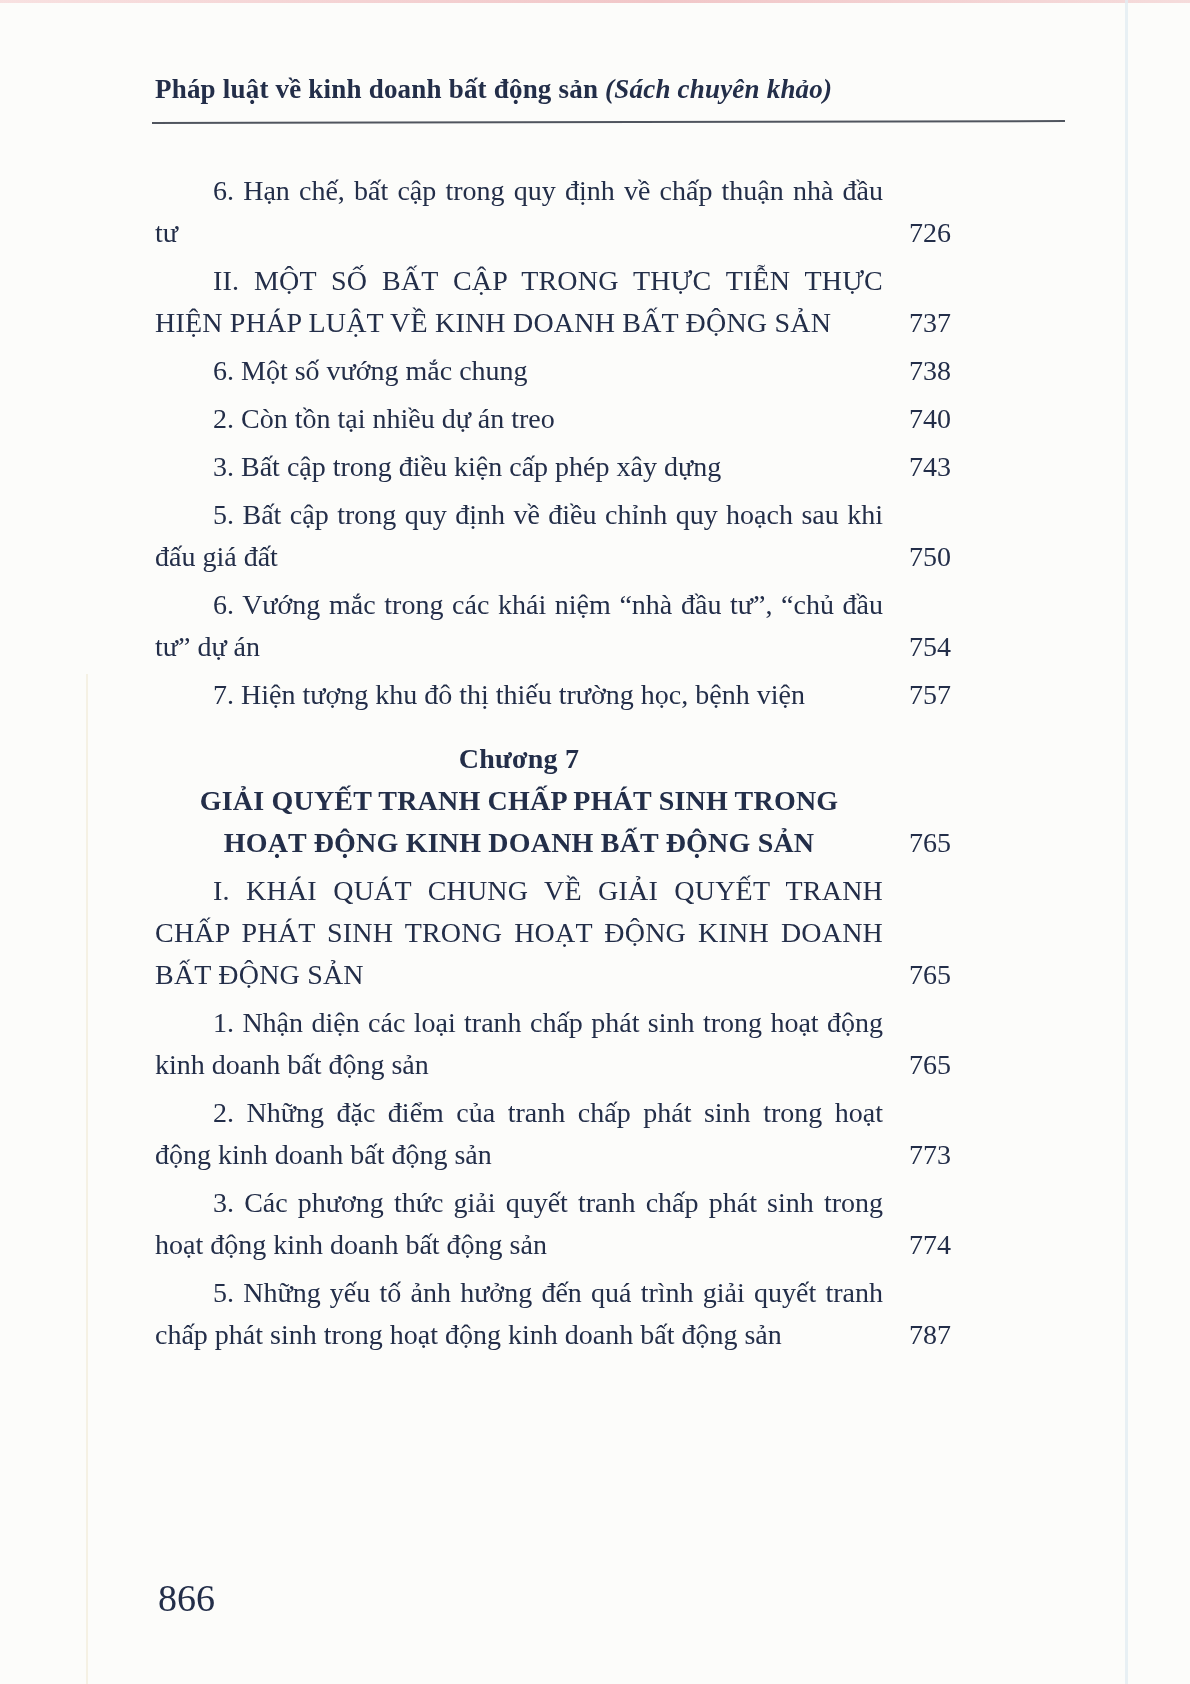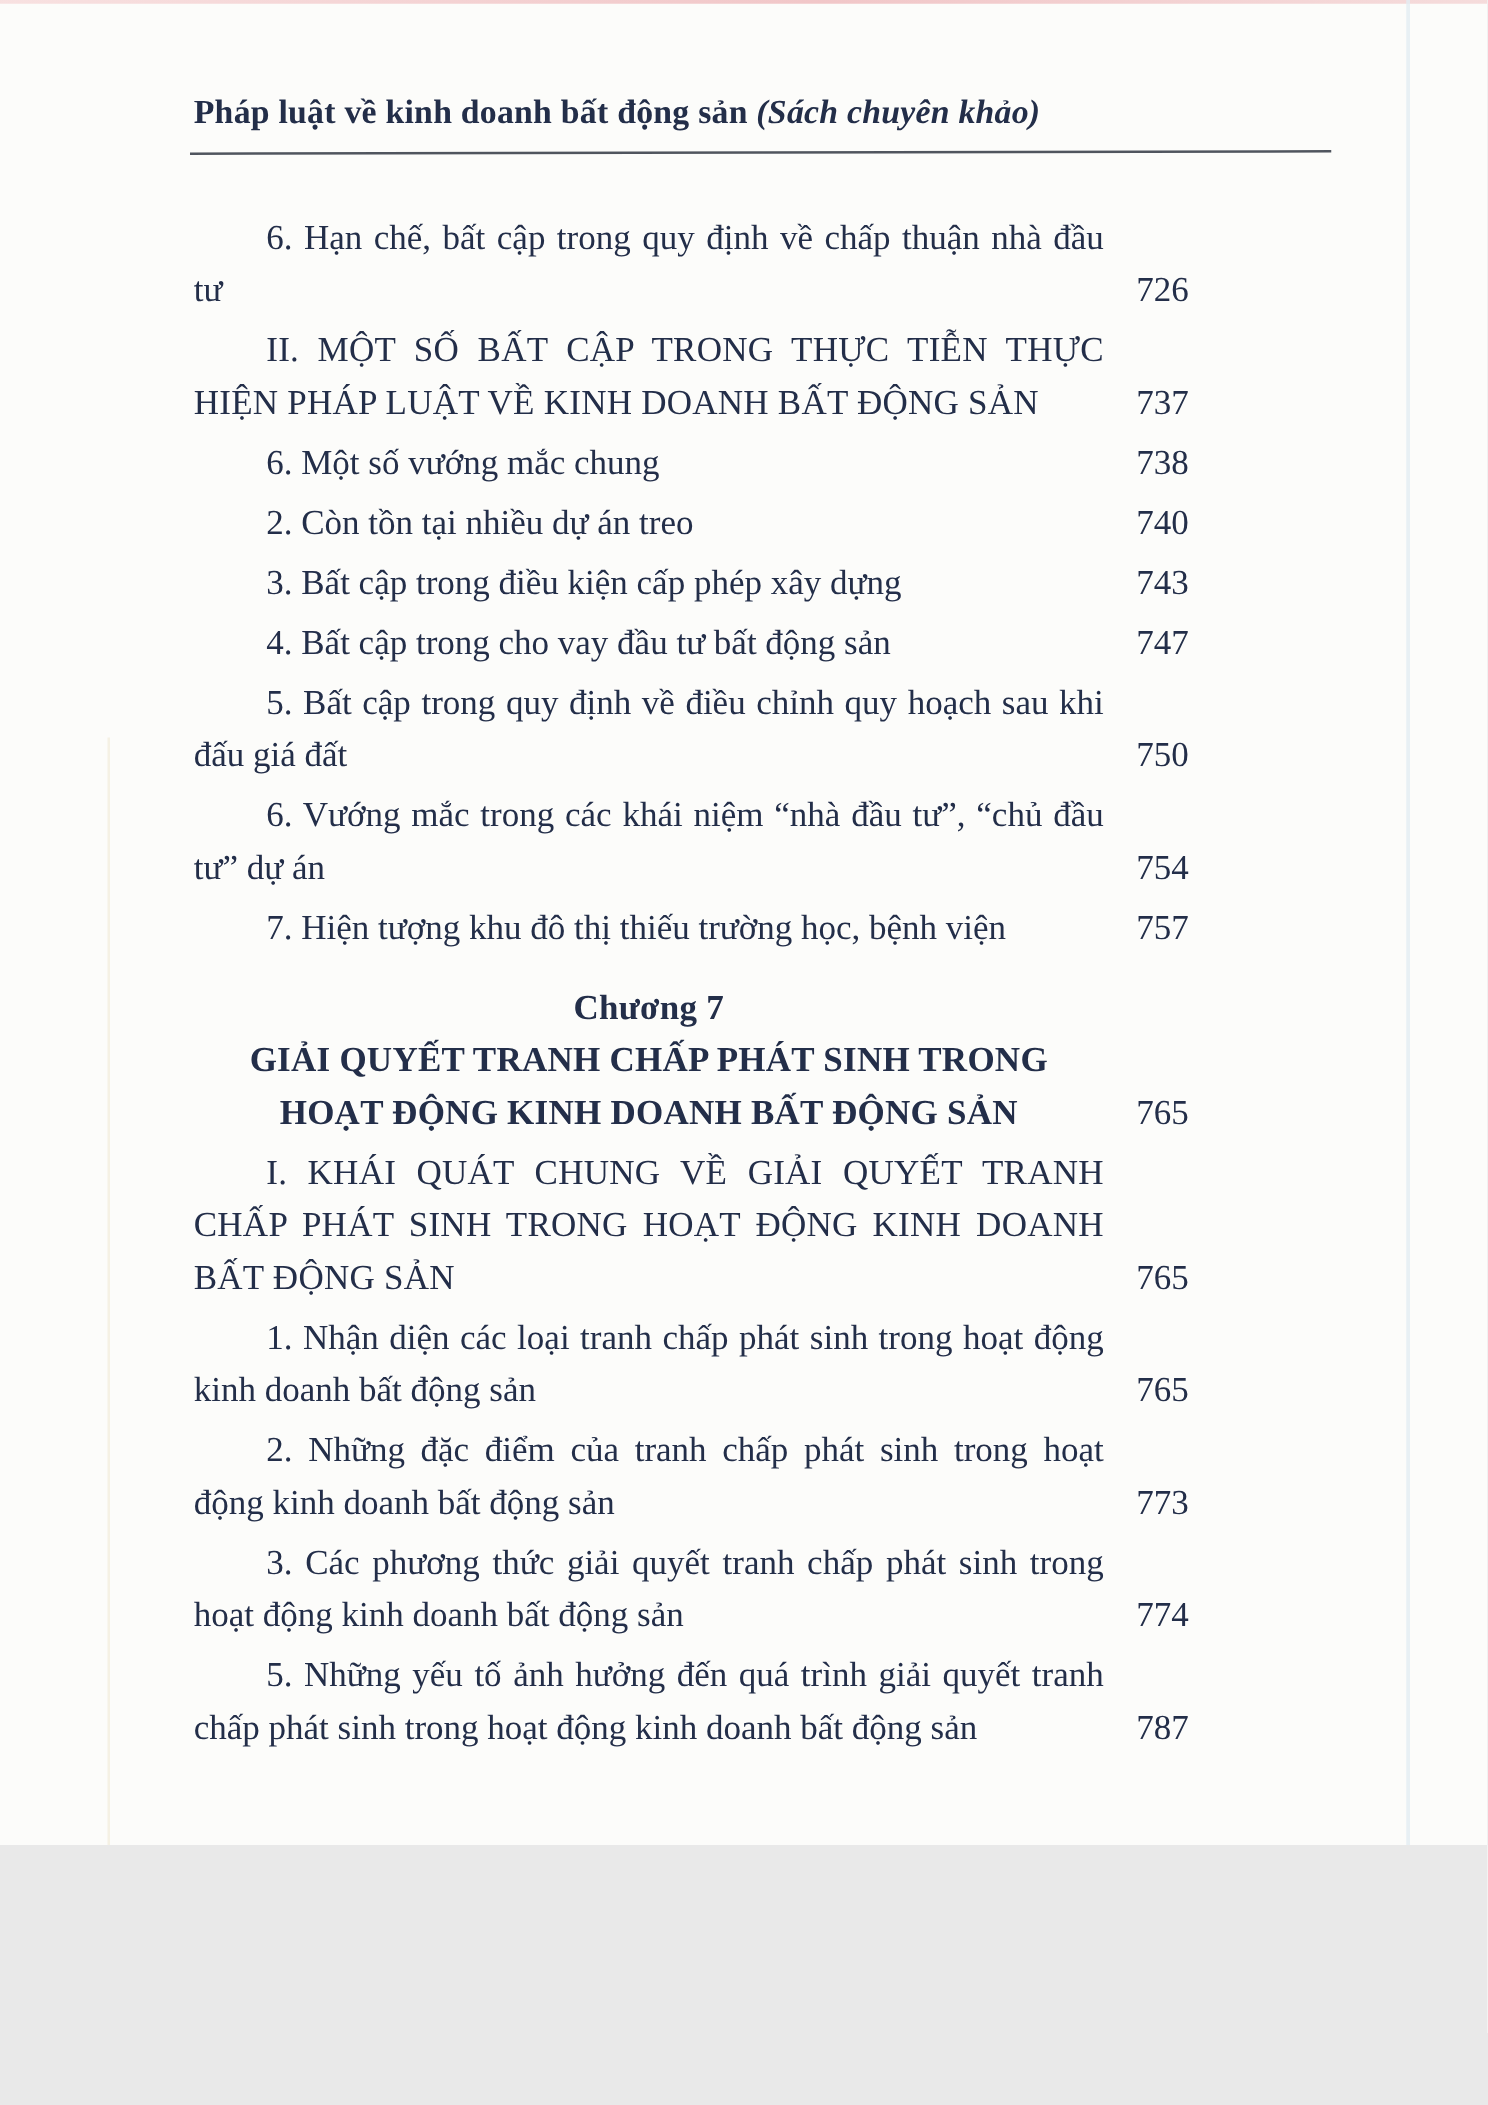--- a/index.html
+++ b/index.html
@@ -1,19 +1,19 @@
 <!DOCTYPE html>
 <html lang="vi"><head>
 <meta charset="utf-8">
 <style>
   html, body { margin: 0; padding: 0; background: #e9e9e9; }
   .page {
     position: relative;
     width: 1190px;
-    height: 1476px;
+    height: 1684px;
     margin: 0 auto;
     background: #fcfcfa;
     overflow: hidden;
     font-family: "Liberation Serif", "DejaVu Serif", serif;
     color: #232e49;
   }
   
   .artifact-top {
     position: absolute; top: 0; left: 0; right: 0; height: 3px;
     background: linear-gradient(90deg, #f7dcdc, #efbdbf 55%, #f4d6d6);
@@ -107,27 +107,20 @@
       <div class="toc-row item">
     <div class="toc-text">
       
       <span class="entry-text">3. Bất cập trong điều kiện cấp phép xây dựng</span>
     </div>
     <div class="toc-page">743</div>
   </div>
       <div class="toc-row item">
     <div class="toc-text">
       
-      <span class="entry-text">4. Bất cập trong cho vay đầu tư bất động sản</span>
-    </div>
-    <div class="toc-page">747</div>
-  </div>
-      <div class="toc-row item">
-    <div class="toc-text">
-      
       <span class="entry-text">5. Bất cập trong quy định về điều chỉnh quy hoạch sau khi đấu giá đất</span>
     </div>
     <div class="toc-page">750</div>
   </div>
       <div class="toc-row item">
     <div class="toc-text">
       
       <span class="entry-text">6. Vướng mắc trong các khái niệm “nhà đầu tư”, “chủ đầu tư” dự án</span>
     </div>
     <div class="toc-page">754</div>

